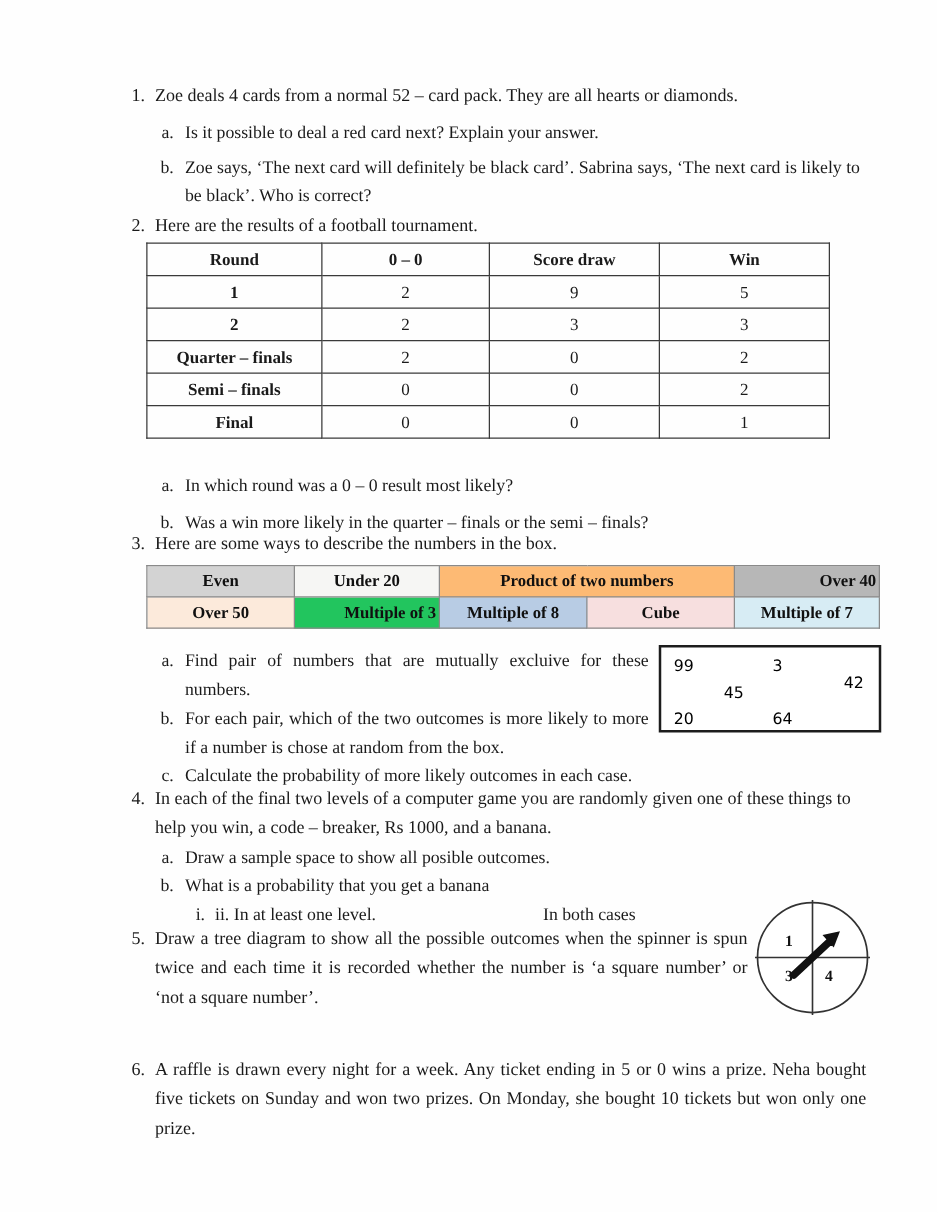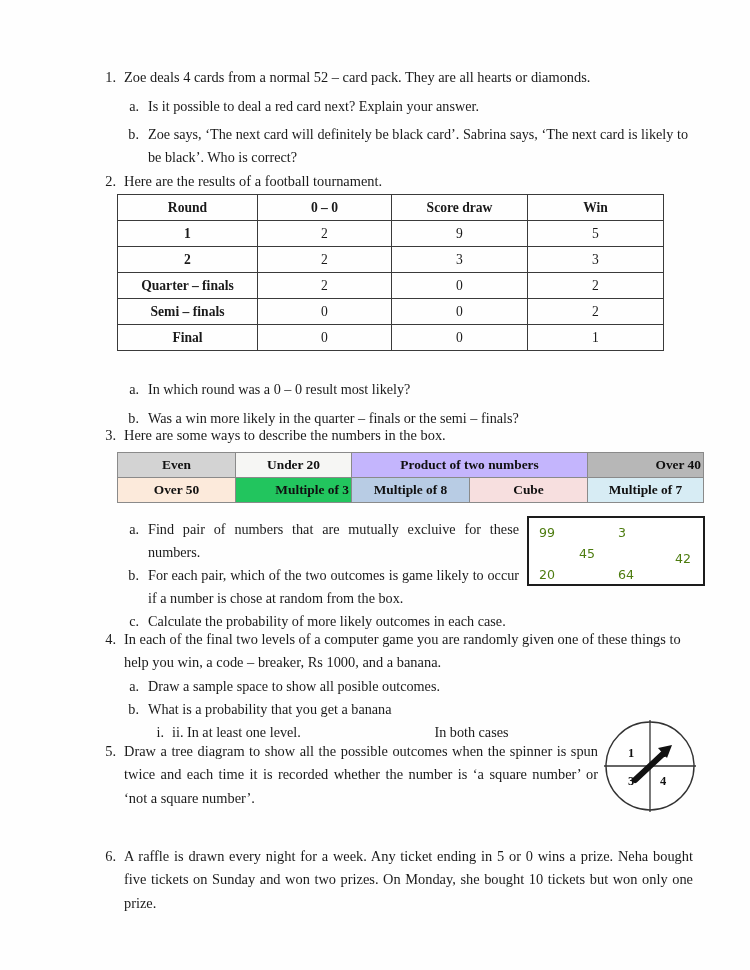--- a/index.html
+++ b/index.html
@@ -105,26 +105,26 @@
     position: absolute;
     left: 527px; top: 516px;
     width: 178px; height: 70px;
     border: 2px solid #1c1c1c;
     background: #ffffff;
   }
   .num-box span {
     position: absolute;
     font-family: "DejaVu Sans", "Liberation Sans", sans-serif;
     font-size: 12.6px;
-    color: #4d7c0f;
+    color: #000000;
   }
   .n-99 { left: 10px;  top: 7px; }
   .n-3  { left: 89px;  top: 7px; }
   .n-45 { left: 50px;  top: 28px; }
-  .n-42 { left: 146px; top: 33px; }
+  .n-42 { left: 146px; top: 20px; }
   .n-16 { left: 10px;  top: 49px; }
   .n-64 { left: 89px;  top: 49px; }
 
   
   .spinner {
     position: absolute;
     left: 602px; top: 718px;
     width: 96px; height: 96px;
   }
 
@@ -242,41 +242,41 @@
       <col style="width:118px">
         <col style="width:116px">
         <col style="width:118px">
         <col style="width:118px">
         <col style="width:116px">
     </colgroup>
     <tbody>
       <tr>
         <td style="background:#d3d3d3;">Even</td>
         <td style="background:#f6f6f4;">Under 20</td>
-        <td colspan="2" style="background:#c4b5fd;">Product of two numbers</td>
+        <td colspan="2" style="background:#fdba74;">Product of two numbers</td>
         <td style="background:#b7b7b7;text-align:right;">Over 40</td>
       </tr>
       <tr>
         <td style="background:#fceadb;">Over 50</td>
         <td style="background:#22c55e;text-align:right;">Multiple of 3</td>
         <td style="background:#b8cce4;">Multiple of 8</td>
         <td style="background:#f7dfdf;">Cube</td>
         <td style="background:#d7ecf4;">Multiple of 7</td>
       </tr>
     </tbody>
   </table>
 
   <div class="q-block" style="left:124px; top:518px; width:395px;">
     <div class="sub-row">
       <div class="sub-lab">a.</div>
       <div class="sub-text" style="width:368px;">Find pair of numbers that are mutually excluive for these numbers.</div>
     </div>
     <div class="sub-row">
       <div class="sub-lab">b.</div>
-      <div class="sub-text" style="width:368px;">For each pair, which of the two outcomes is game likely to occur if a number is chose at random from the box.</div>
+      <div class="sub-text" style="width:368px;">For each pair, which of the two outcomes is more likely to more if a number is chose at random from the box.</div>
     </div>
     <div class="sub-row">
       <div class="sub-lab">c.</div>
       <div class="sub-text nojust" style="width:420px;">Calculate the probability of more likely outcomes in each case.</div>
     </div>
   </div>
 
   <div class="num-box">
     <span class="n-99">99</span>
     <span class="n-3">3</span>

